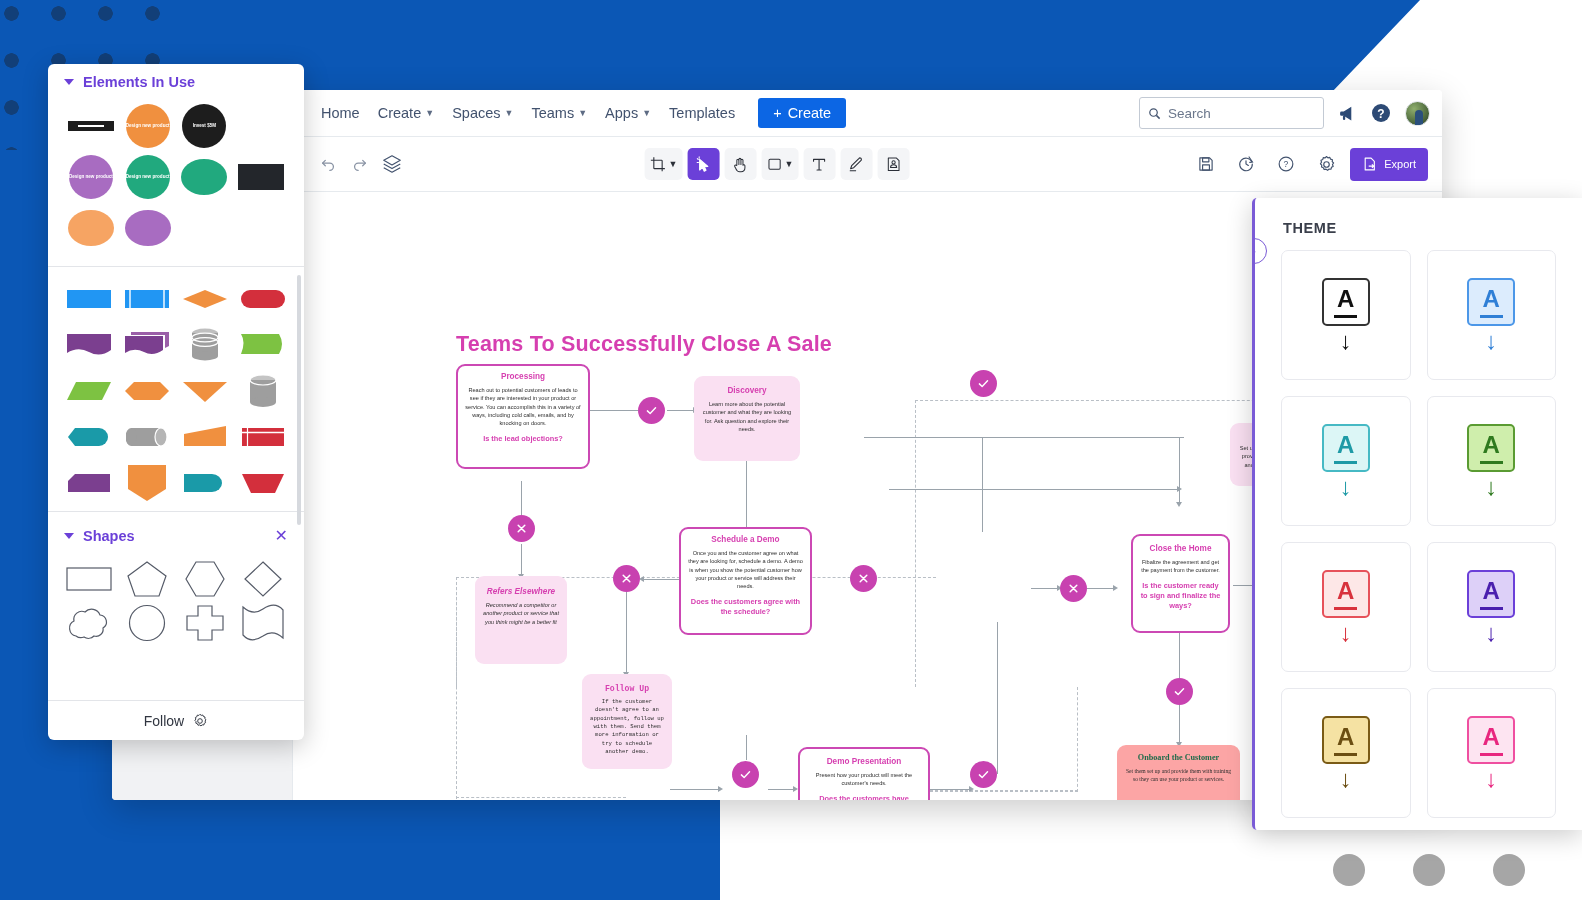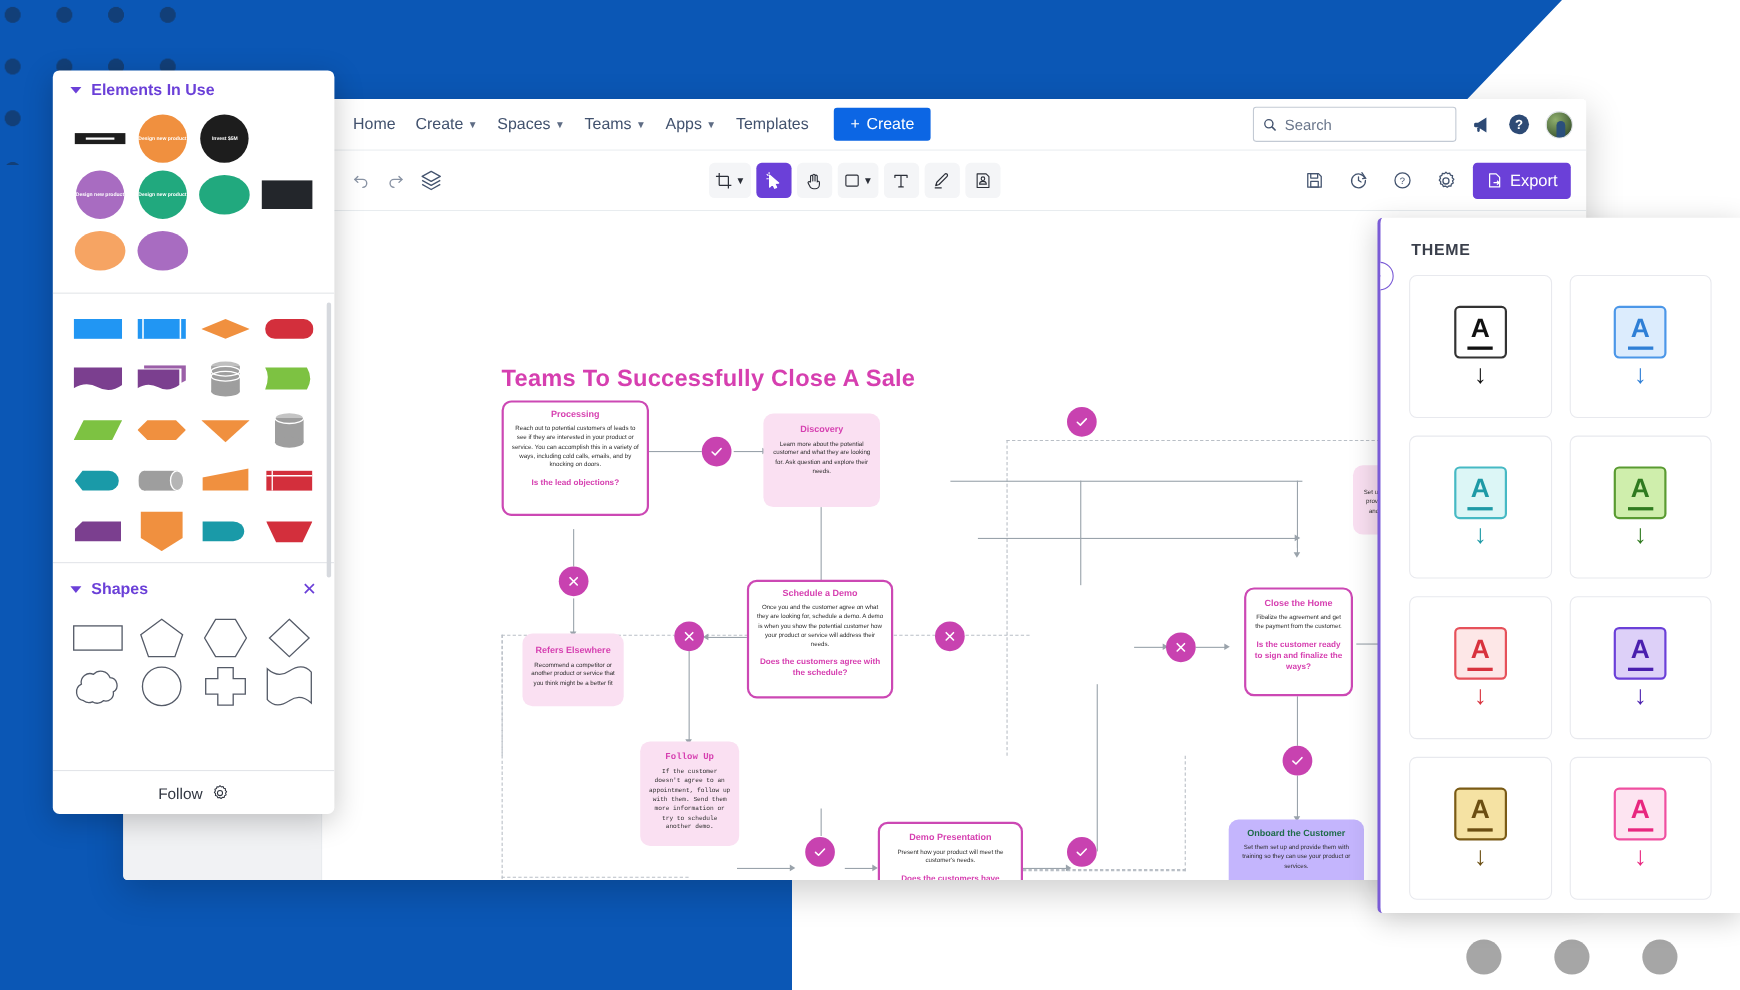--- a/index.html
+++ b/index.html
@@ -83,21 +83,21 @@
   .tool {
     height:32px; min-width:32px; padding:0 5px; border-radius:5px; background:#f4f5f7;
     display:flex; align-items:center; justify-content:center; gap:2px;
     color:#2b2f38; cursor:pointer;
   }
   .tool.active { background:#6b40d8; color:#fff; }
   #tb-right { margin-left:auto; display:flex; align-items:center; gap:8px; }
   #export-btn {
     background:#6b40d8; color:#fff; border-radius:4px; height:33px;
     display:flex; align-items:center; gap:6px; padding:0 12px;
-    font-size:15px; cursor:pointer; font-weight:500;
+    font-size:11px; cursor:pointer; font-weight:500;
   }
 
   
   #canvas {
     position:absolute; left:181px; top:102px; right:0; bottom:0;
     background:#fff; overflow:hidden;
   }
   #canvas-gutter {
     position:absolute; left:0; top:102px; width:181px; bottom:0;
     background:#f1f2f4; border-right:1px solid #e6eaee;
@@ -109,21 +109,21 @@
     white-space:nowrap;
   }
 
   
   .node {
     position:absolute; border-radius:9px; padding:6px 7px;
     text-align:center; overflow:hidden;
   }
   .node.solid { background:#fae0f2; }
   .node.outline { background:#ffffff; border:2px solid #cc48b4; }
-  .node.green { background:#c4b5fd; }
+  .node.green { background:#fca5a5;font-family:Liberation Serif, serif; }
   .n-title { font-size:8.2px; font-weight:bold; color:#d63fb0; margin-bottom:4px; line-height:1.2; }
   .n-title.greenT { color:#1f6b4a; font-size:8.2px; }
   .n-body { font-size:5.6px; color:#2e2e2e; line-height:1.5; }
   .n-q { font-size:7.4px; font-weight:bold; color:#d63fb0; margin-top:6px; line-height:1.35; }
 
   
   .badge {
     position:absolute; width:27px; height:27px; border-radius:50%;
     background:#c842b0; display:flex; align-items:center; justify-content:center;
     color:#fff; font-size:15px; font-weight:bold;
@@ -457,21 +457,21 @@
       <div class="n-title">Processing</div>
       <div class="n-body">Reach out to potential customers of leads to see if they are interested in your product or service. You can accomplish this in a variety of ways, including cold calls, emails, and by knocking on doors.</div>
       <div class="n-q">Is the lead objections?</div>
     </div>
 
     <div class="node solid" style="left:401px; top:184px; width:106px; height:85px; padding-top:10px;">
       <div class="n-title">Discovery</div>
       <div class="n-body">Learn more about the potential customer and what they are looking for. Ask question and explore their needs.</div>
     </div>
 
-    <div class="node solid" style="left:182px; top:384px; width:92px; height:66px; padding-top:11px;">
+    <div class="node solid" style="left:182px; top:384px; width:92px; height:88px; padding-top:11px;font-style:italic;">
       <div class="n-title">Refers Elsewhere</div>
       <div class="n-body">Recommend a competitor or another product or service that you think might be a better fit</div>
     </div>
 
     <div class="node outline" style="left:386px; top:335px; width:133px; height:108px;">
       <div class="n-title">Schedule a Demo</div>
       <div class="n-body">Once you and the customer agree on what they are looking for, schedule a demo. A demo is when you show the potential customer how your product or service will address their needs.</div>
       <div class="n-q">Does the customers agree with the schedule?</div>
     </div>
 

